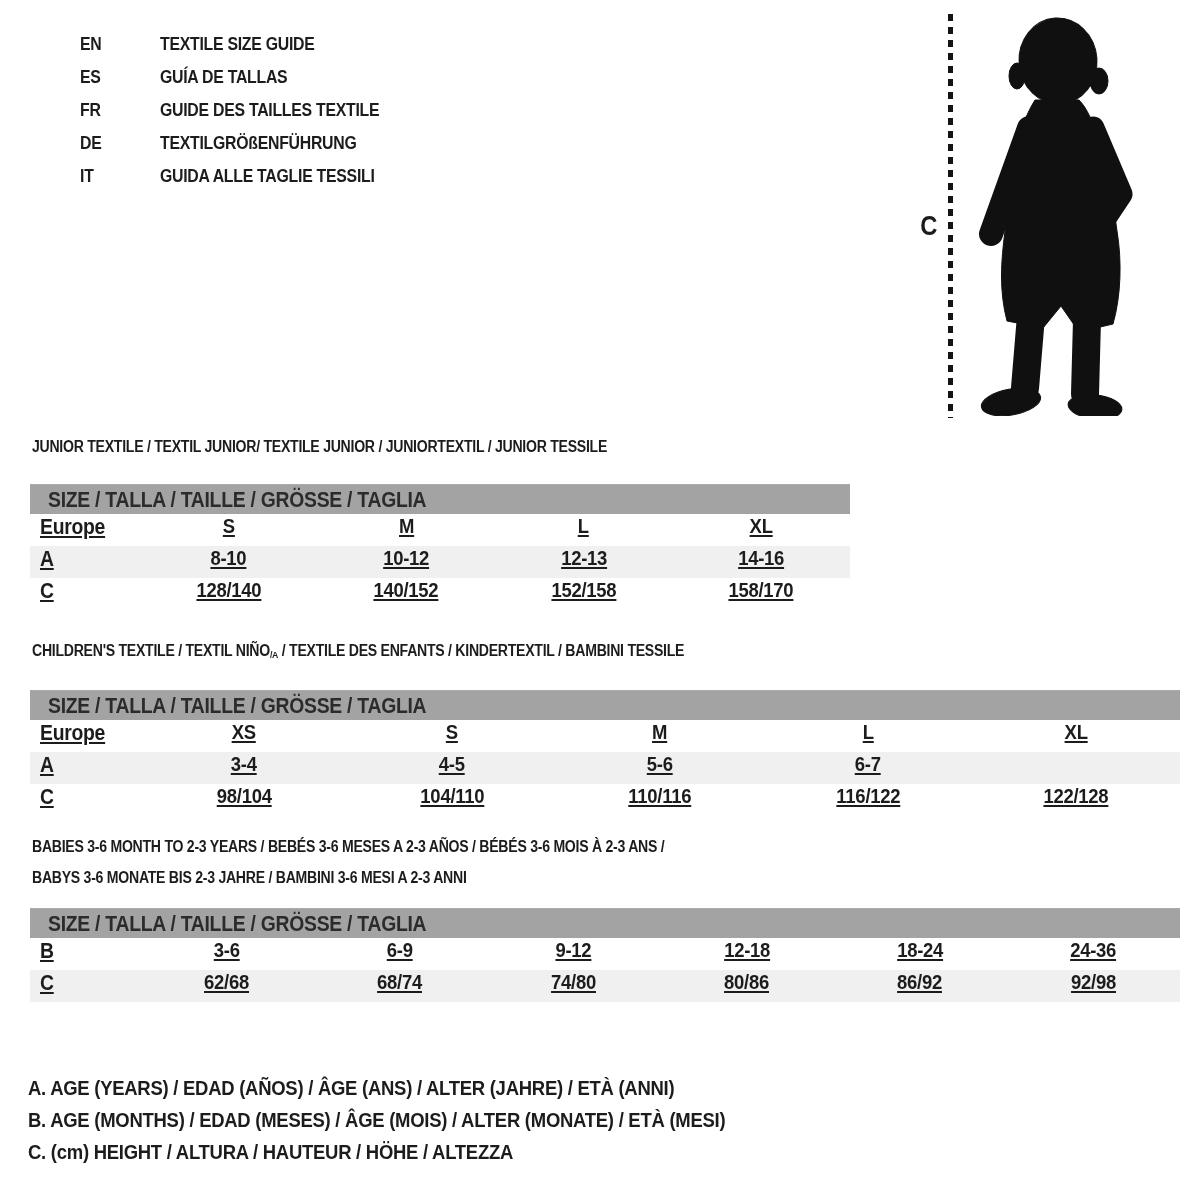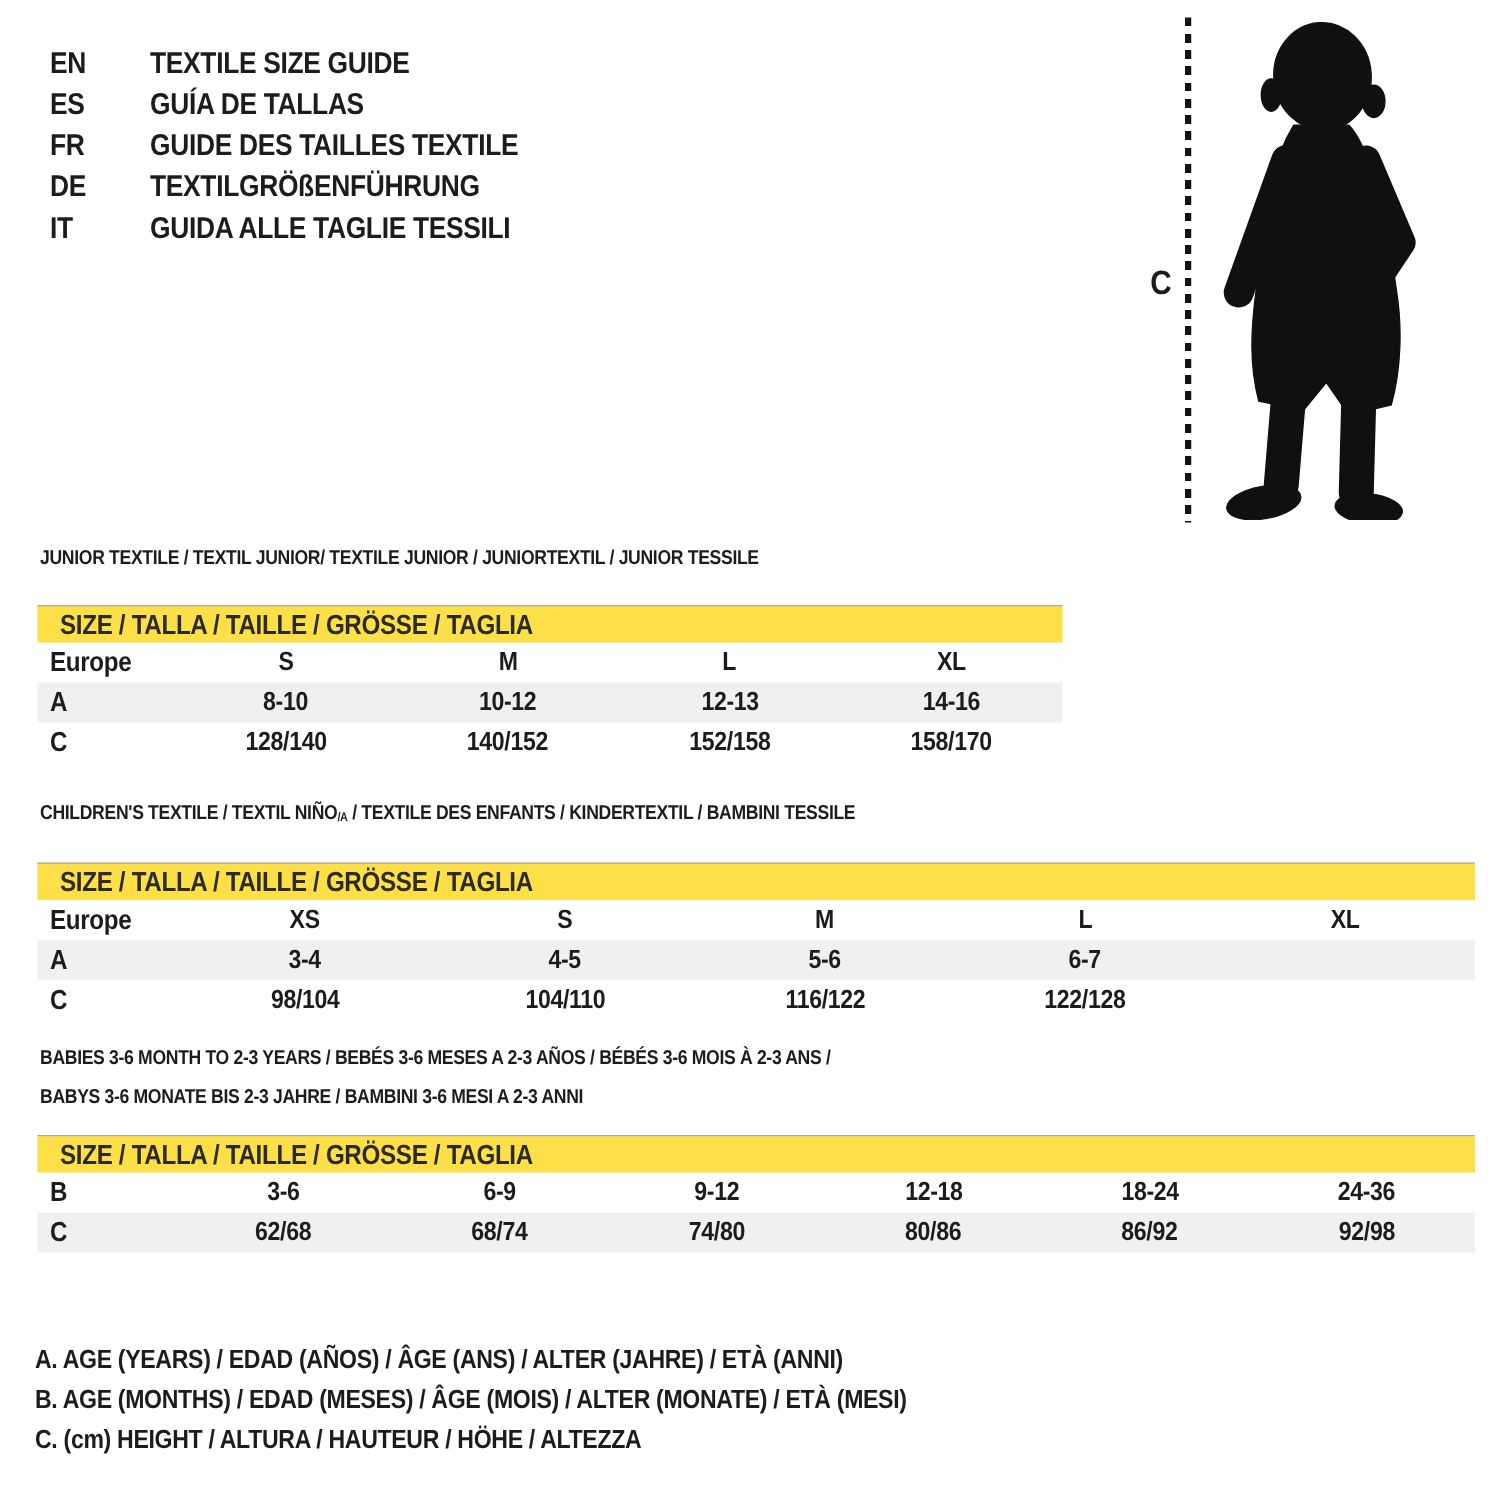--- a/index.html
+++ b/index.html
@@ -7,21 +7,21 @@
     position:relative; width:1200px; height:1200px; background:#ffffff;
     font-family:"Liberation Sans","DejaVu Sans",sans-serif;
     font-weight:bold; color:#1c1c1c; letter-spacing:-0.3px; overflow:hidden;
   }
   
   .tl { display:inline-block; transform:scaleX(0.88); transform-origin:0 50%; white-space:nowrap; }
   .tc { display:inline-block; transform:scaleX(0.88); transform-origin:50% 50%; white-space:nowrap; }
 
   
   .lang-block { position:absolute; left:40px; top:34px; }
-  .lang-row { display:flex; height:33px; align-items:center; font-size:24px; }
+  .lang-row { display:flex; height:33px; align-items:flex-start; font-size:18px;margin-left:40px; }
   .lang-code { width:80px; }
 
   
   .c-label { position:absolute; left:912px; top:211px; width:34px; text-align:center; font-size:27px; }
   .dash-line {
     position:absolute; left:948px; top:14px; width:5px; height:404px;
     background:repeating-linear-gradient(to bottom,#141414 0px,#141414 7px,transparent 7px,transparent 13px);
   }
   .baby-svg { position:absolute; left:973px; top:16px; width:164px; height:400px; }
   .baby-svg * { fill:#101010; stroke:#101010; }
@@ -29,33 +29,33 @@
 
   
   .table-section { position:absolute; }
   .t1 { left:30px; top:434px; width:820px; }
   .t2 { left:30px; top:638px; width:1150px; }
   .t3 { left:30px; top:831px; width:1150px; }
   .tbl-title { height:26px; line-height:26px; font-size:16px; padding-left:2px; }
   .tbl-title.two-line { height:62px; }
   .tbl-title .line { display:block; height:31px; line-height:31px; }
   .size-bar {
-    background:#fde047; border-top:1px solid #ababab; height:30px;
+    background:#a3a3a3; border-top:1px solid #ababab; height:30px;
     display:flex; align-items:center; padding-left:18px; box-sizing:border-box;
     font-size:22px; color:#2b2b2b;
   }
   .t1 .size-bar { margin-top:24px; }
   .t2 .size-bar { margin-top:26px; }
   .t3 .size-bar { margin-top:15px; }
   .grid-row { display:grid; height:32px; }
   .cols4 { grid-template-columns:110px repeat(4,1fr); }
   .cols5 { grid-template-columns:110px repeat(5,1fr); }
   .cols6 { grid-template-columns:110px repeat(6,1fr); }
   .grid-row.shaded { background:#f0f0f0; }
-  .cell { display:flex; align-items:center; justify-content:center; font-size:21px; }
+  .cell { display:flex; justify-content:center; font-size:21px;text-decoration:underline; }
   .cell.lab { justify-content:flex-start; padding-left:10px; font-size:22px; }
   .subsc { font-size:0.62em; vertical-align:-0.22em; }
 
   
   .legend { position:absolute; left:28px; top:1072px; }
   .legend-line { display:block; height:32px; line-height:32px; font-size:21px; }
 </style>
 </head>
 <body>
 
@@ -222,20 +222,23 @@
       <div class="cell lab">
           <span class="tl">C</span>
         </div>
       <div class="cell">
           <span class="tc">98/104</span>
         </div>
       <div class="cell">
           <span class="tc">104/110</span>
         </div>
       <div class="cell">
+          <span class="tc">110/116</span>
+        </div>
+      <div class="cell">
           <span class="tc">116/122</span>
         </div>
       <div class="cell">
           <span class="tc">122/128</span>
         </div>
     </div>
   </section>
 
   <section class="table-section t3">
     <div class="tbl-title two-line">

